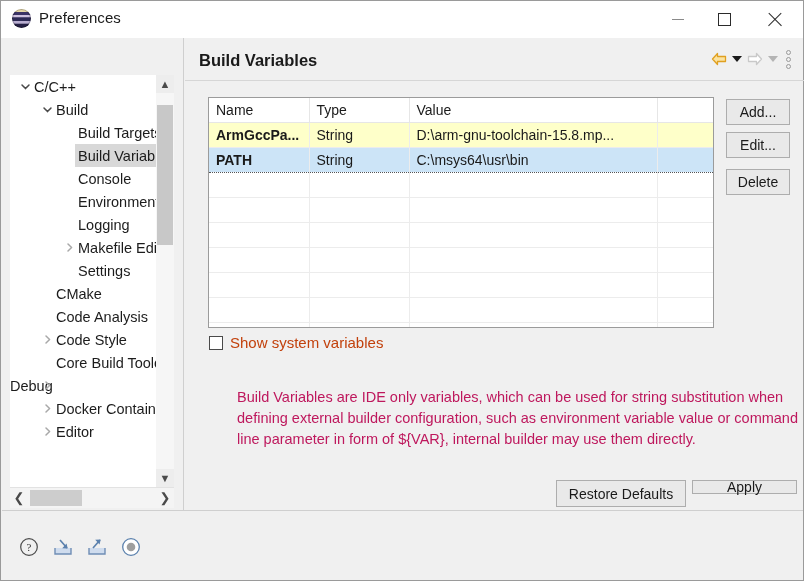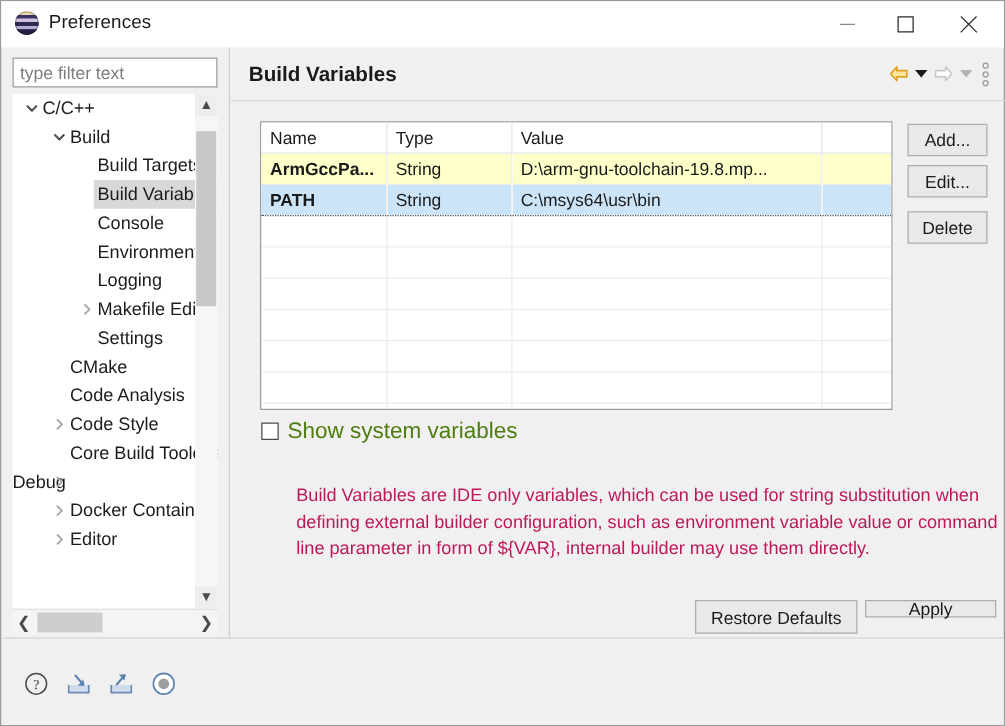--- a/index.html
+++ b/index.html
@@ -236,21 +236,21 @@
   .check-row {
     position: absolute; left: 208px; top: 333px;
     display: flex; align-items: center; gap: 7px;
   }
   .checkbox {
     width: 14px; height: 14px;
     box-sizing: border-box;
     border: 1px solid #4a4a4a;
     background: #ffffff;
   }
-  .check-label { font-size: 18px; color: #4d7c0f; }
+  .check-label { font-size: 15px; color: #c2410c; }
 
   
   .desc {
     position: absolute; left: 188px; top: 386px;
     width: 586px;
     font-size: 14.5px;
     color: #be185d;
     line-height: 21px;
     margin-left: 48px;
   }
@@ -285,21 +285,20 @@
       <div class="glyph-min"></div>
     </div>
     <div class="winbtn max">
       <div class="glyph-max"></div>
     </div>
     <div class="winbtn close">
       <div class="glyph-close"></div>
     </div>
   </div>
 
-  <input class="filter-input" value="" placeholder="type filter text" style="">
 
   <div class="tree-host">
     <div class="tree" id="tree-root">
         <div class="tree-item">
           <span class="twisty open" style="left: 8px;">
             <svg width="11" height="11" viewBox="0 0 11 11">
               <path d="M2 4 L5.5 7.6 L9 4" fill="none" stroke="#4a4a4a" stroke-width="1.5" stroke-linecap="round" stroke-linejoin="round"></path>
             </svg>
           </span>
           <span class="tree-label" style="margin-left: 24px;">C/C++</span>
@@ -438,21 +437,21 @@
           <th>Name</th>
           <th>Type</th>
           <th>Value</th>
           <th></th>
         </tr>
       </thead>
       <tbody id="table-body">
           <tr class="row-yellow">
             <td class="bold">ArmGccPa...</td>
             <td>String</td>
-            <td>D:\arm-gnu-toolchain-19.8.mp...</td>
+            <td>D:\arm-gnu-toolchain-15.8.mp...</td>
             <td></td>
           </tr>
           <tr class="row-blue">
             <td class="bold">PATH</td>
             <td>String</td>
             <td>C:\msys64\usr\bin</td>
             <td></td>
           </tr>
           <tr>
             <td>&nbsp;</td>

